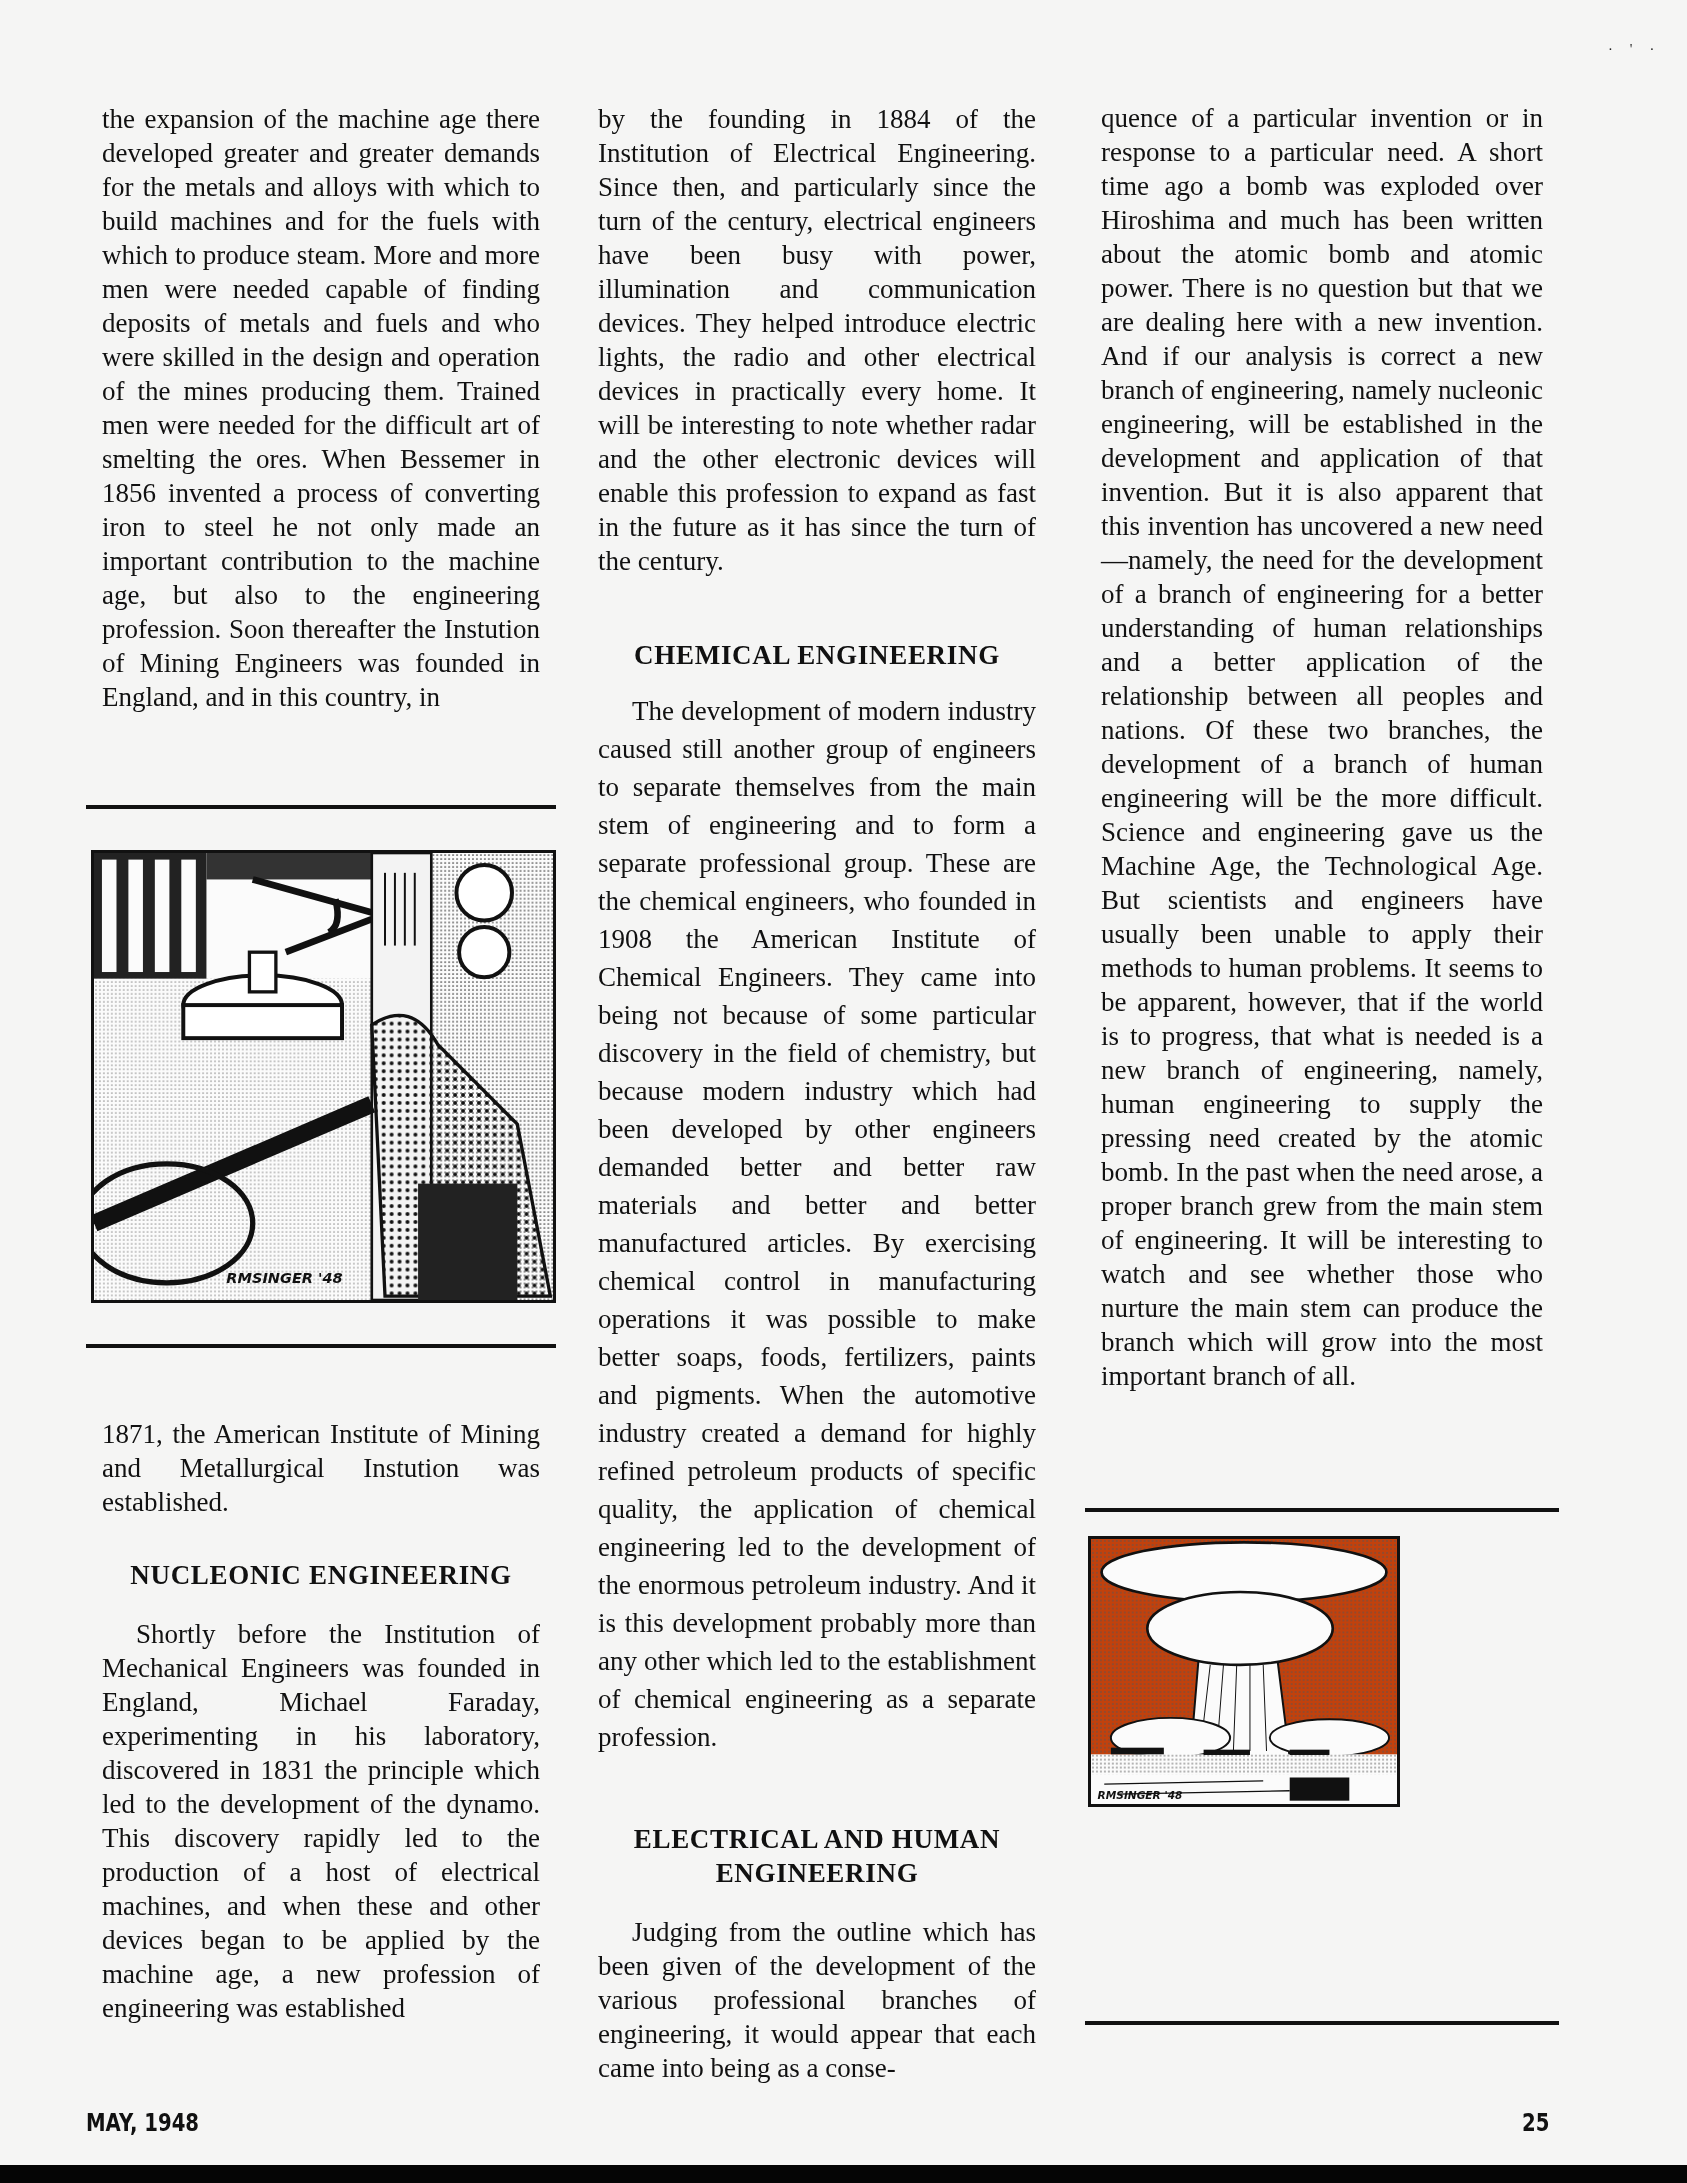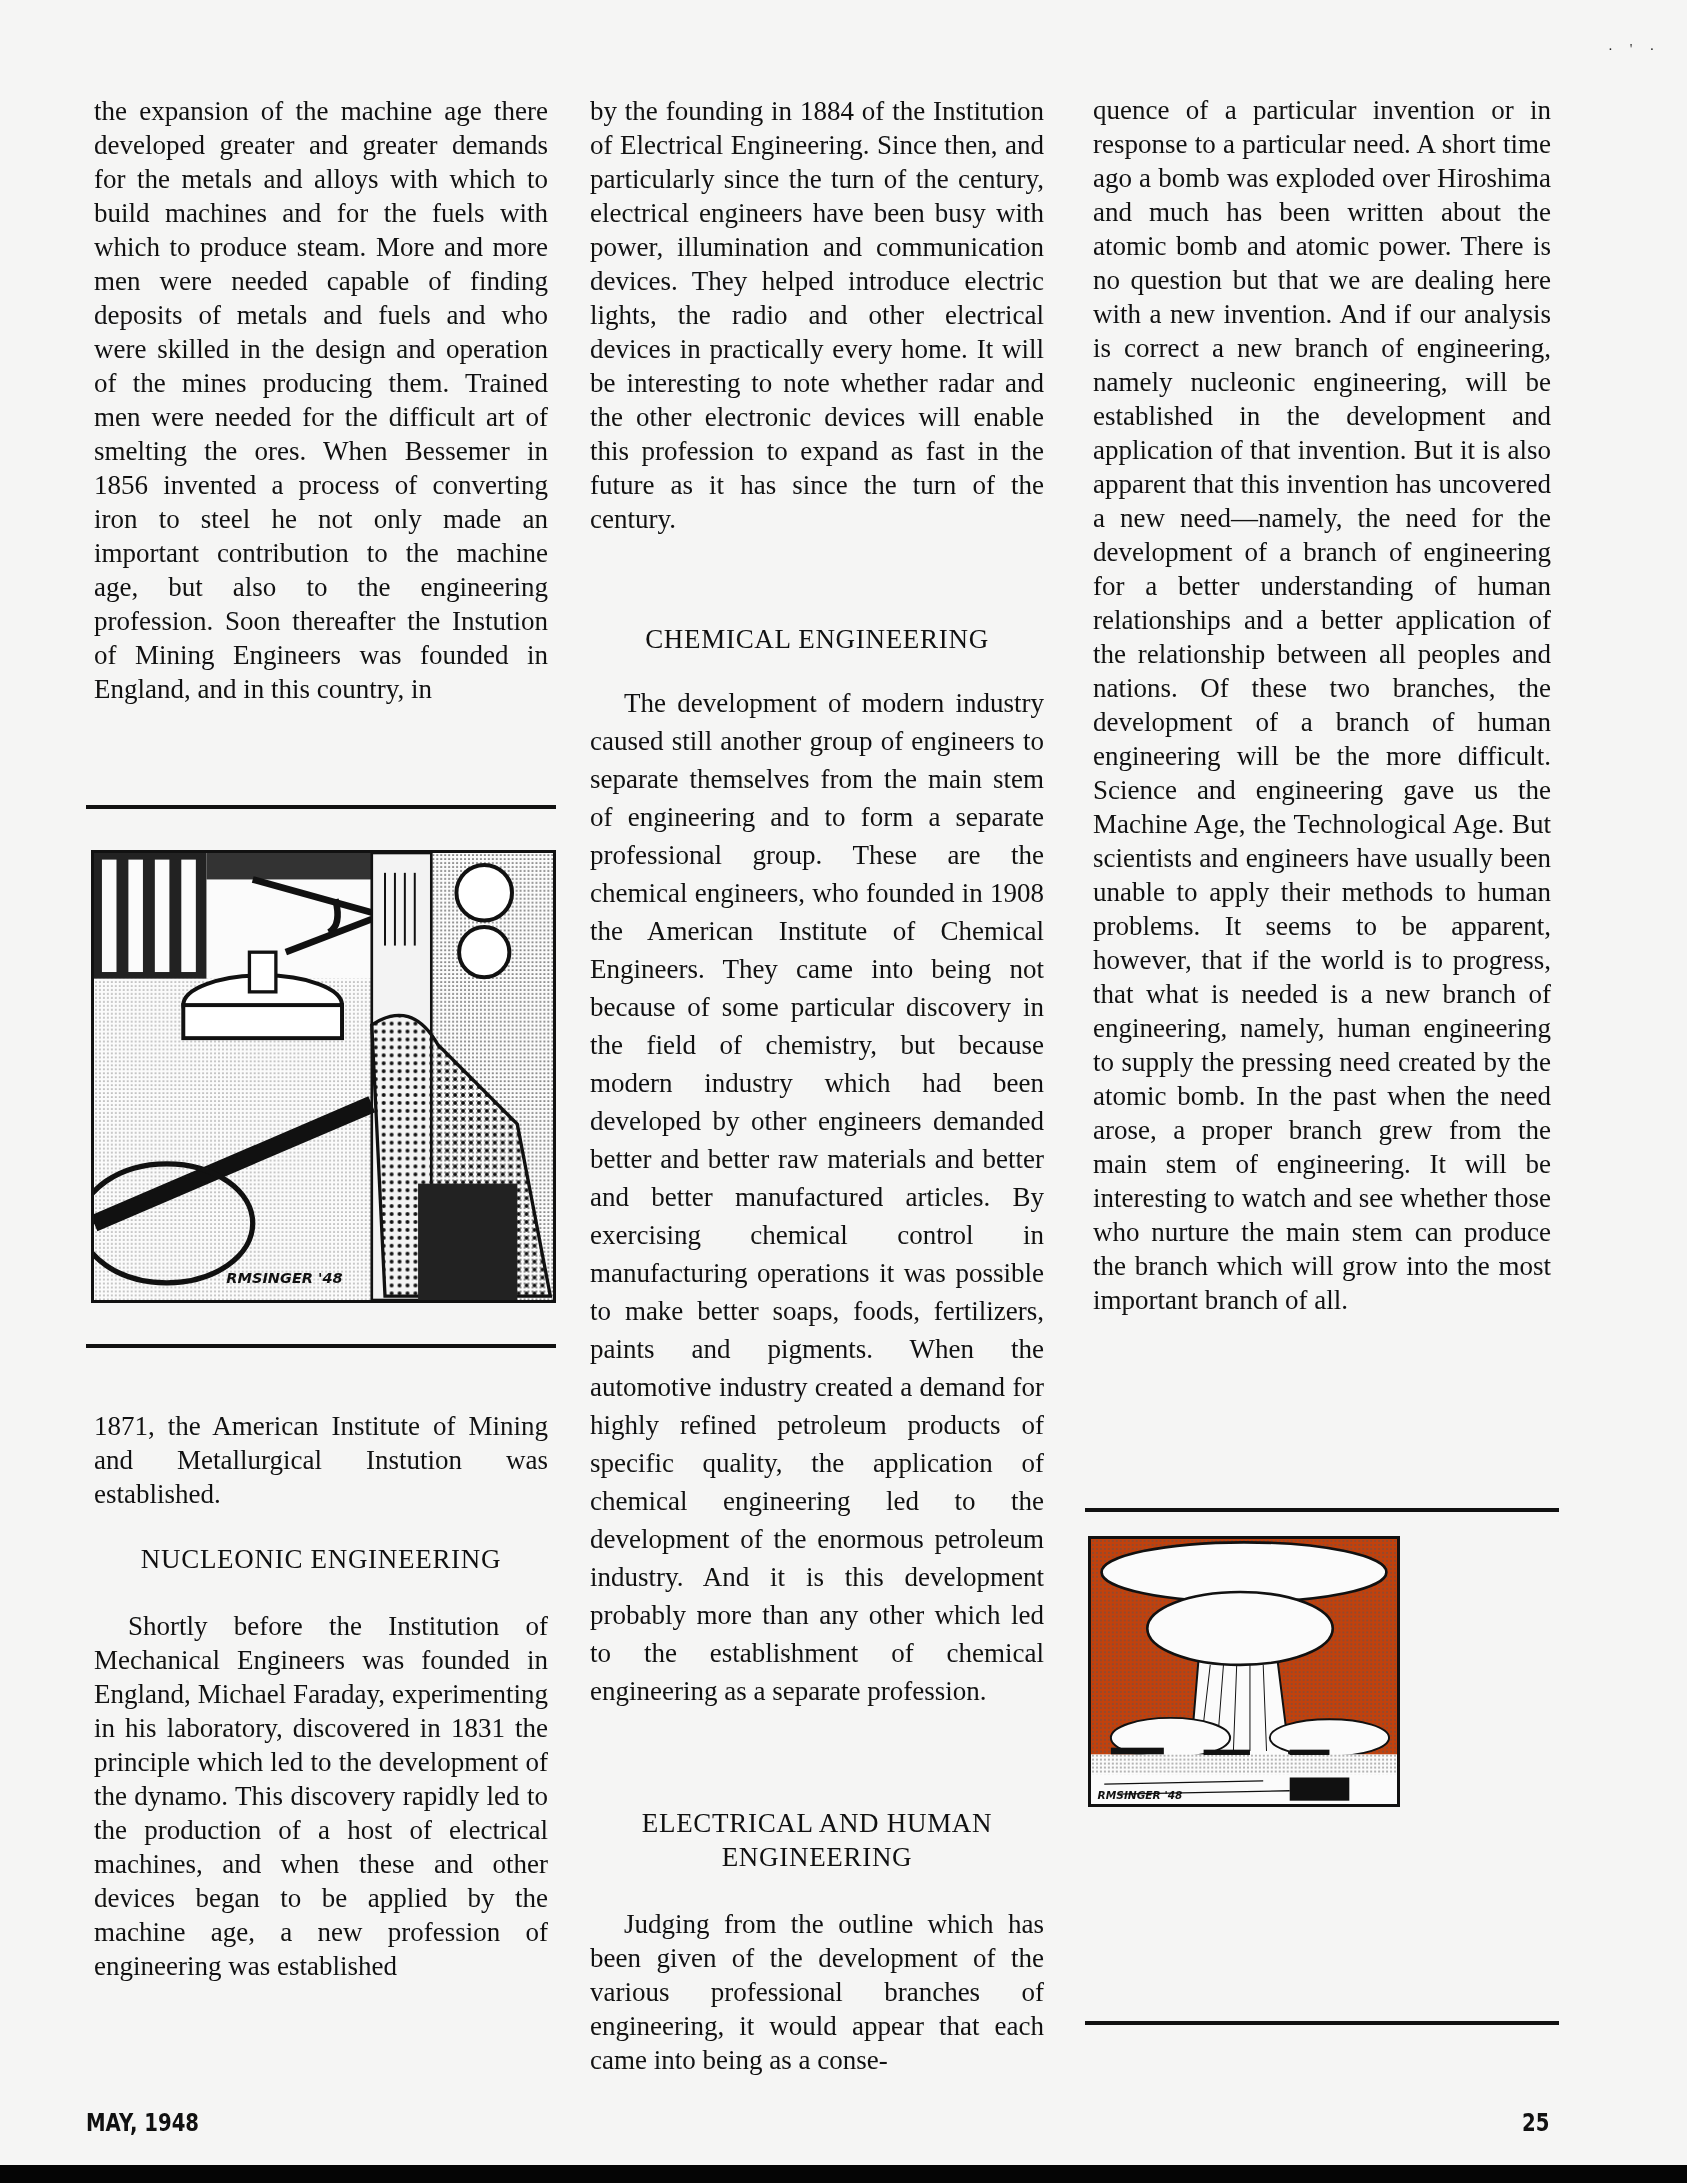--- a/index.html
+++ b/index.html
@@ -8,28 +8,28 @@
     background: #f5f5f4; color: #111;
     font-family: "Liberation Serif", "DejaVu Serif", serif;
   }
   .col {
     position: absolute; top: 0; width: 470px;
   }
   .col1 { left: 86px; }
   .col2 { left: 582px; }
   .col3 { left: 1085px; width: 474px; }
   .para {
-    position: absolute; left: 0; right: 0; margin: 8px;
+    position: absolute; left: 0; right: 0; margin: 16px;
     font-size: 27px; line-height: 34px; text-align: justify;
     text-align-last: left; hyphens: manual;
   }
   .para.indent { text-indent: 34px; font-family: Liberation Serif, serif; }
   .head {
-    position: absolute; left: 0; right: 0; margin: 0; text-align: center;
-    font-size: 27px; line-height: 34px; letter-spacing: 0.7px; font-weight: normal;
+    position: absolute; left: 0; right: 0; margin: 16px; text-align: center;
+    font-size: 27px; line-height: 34px; letter-spacing: 0.7px; font-weight: bold;
   }
   .rule { position: absolute; left: 0; right: 0; height: 4px; background: #111; }
   .figure {
     position: absolute; border: 3.3px solid #111; background: #c2410c; overflow: hidden; font-style: italic;
   }
   .figure svg { display: block; width: 100%; height: 100%; }
   .footer {
     position: absolute; top: 2109px; font-family: "DejaVu Sans", sans-serif;
     font-weight: bold; font-size: 24px; letter-spacing: 0px; transform: scaleX(0.82);
   }

